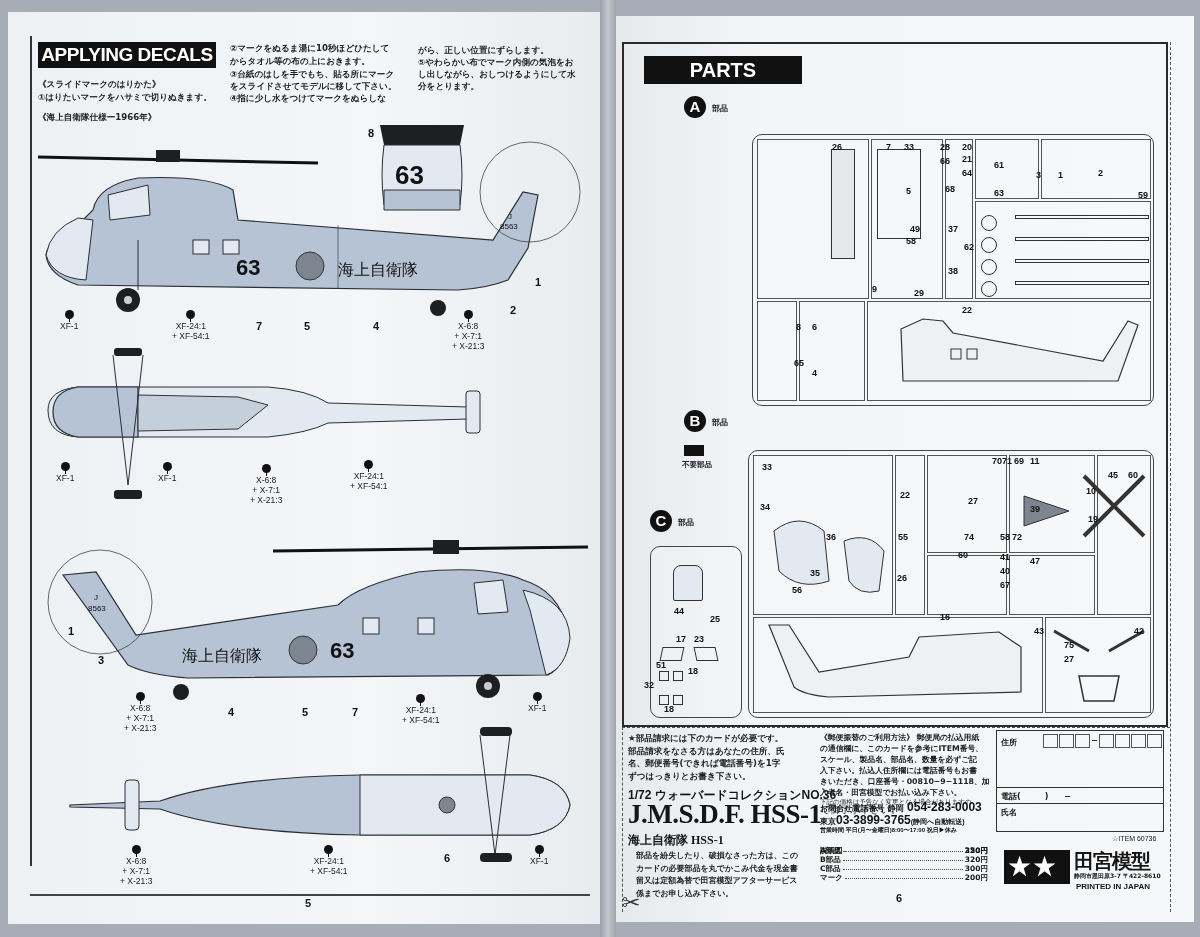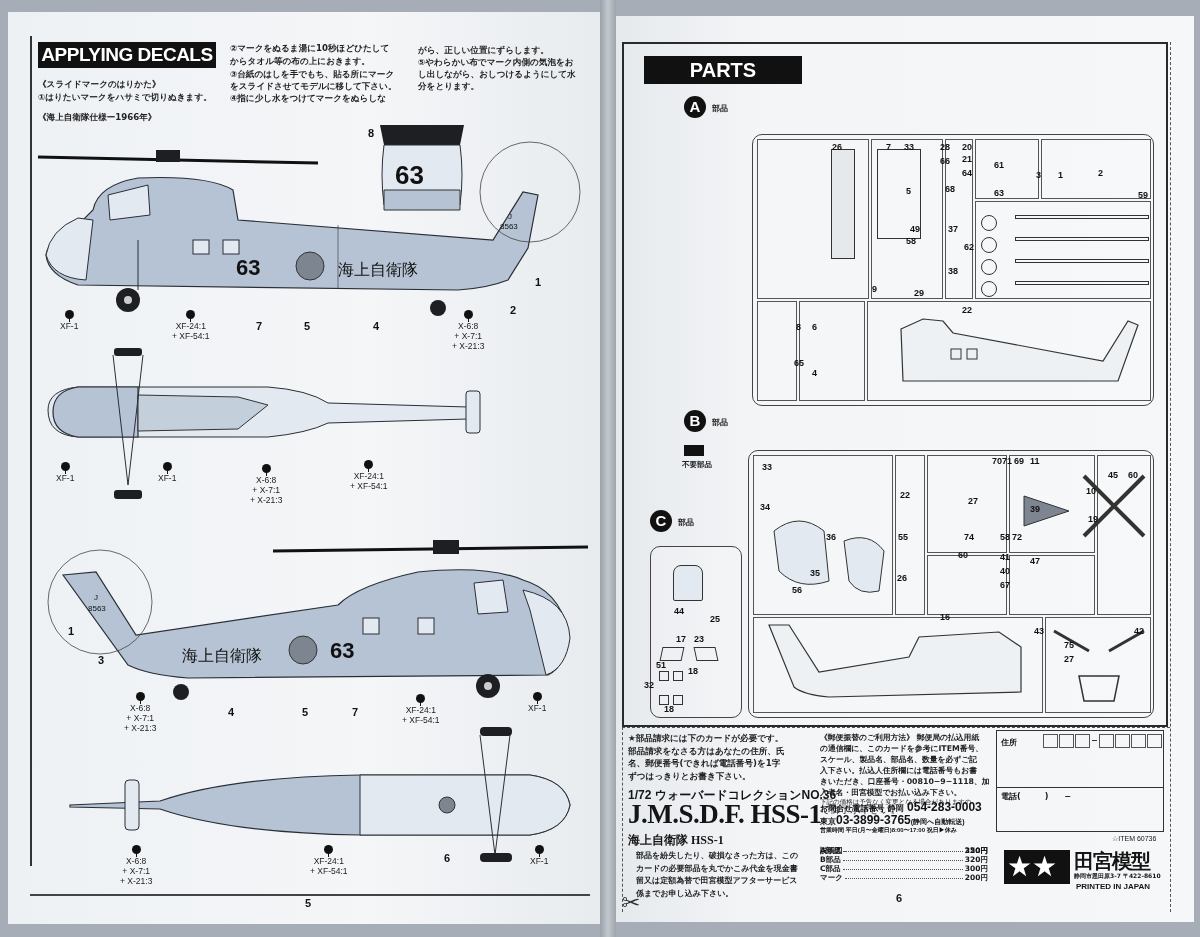--- a/index.html
+++ b/index.html
@@ -420,20 +420,21 @@
   <div style="position:absolute;left:4px;top:6px;font-size:8px;font-weight:bold;">住所</div>
   <div class="zip" style="left:46px;"></div>
   <div class="zip" style="left:62px;"></div>
   <div class="zip" style="left:78px;"></div>
   <div style="position:absolute;left:95px;top:9px;width:5px;height:1px;background:#333;"></div>
   <div class="zip" style="left:102px;"></div>
   <div class="zip" style="left:118px;"></div>
   <div class="zip" style="left:134px;"></div>
   <div class="zip" style="left:150px;"></div>
   <div class="form-row" style="top:56px;">電話(　　　)　　−</div>
+  <div class="form-row" style="top:72px;height:28px;">氏名</div>
 </div>
 <div class="item-no">☆ITEM 60736</div>
 
 <div class="logo-stars">
   <span style="position:absolute;left:3px;top:2px;color:#fff;font-size:28px;line-height:30px;">★★</span>
 </div>
 <div class="logo-jp">田宮模型</div>
 <div class="logo-addr">静岡市恩田原3-7 〒422-8610</div>
 <div class="printed">PRINTED IN JAPAN</div>
 

